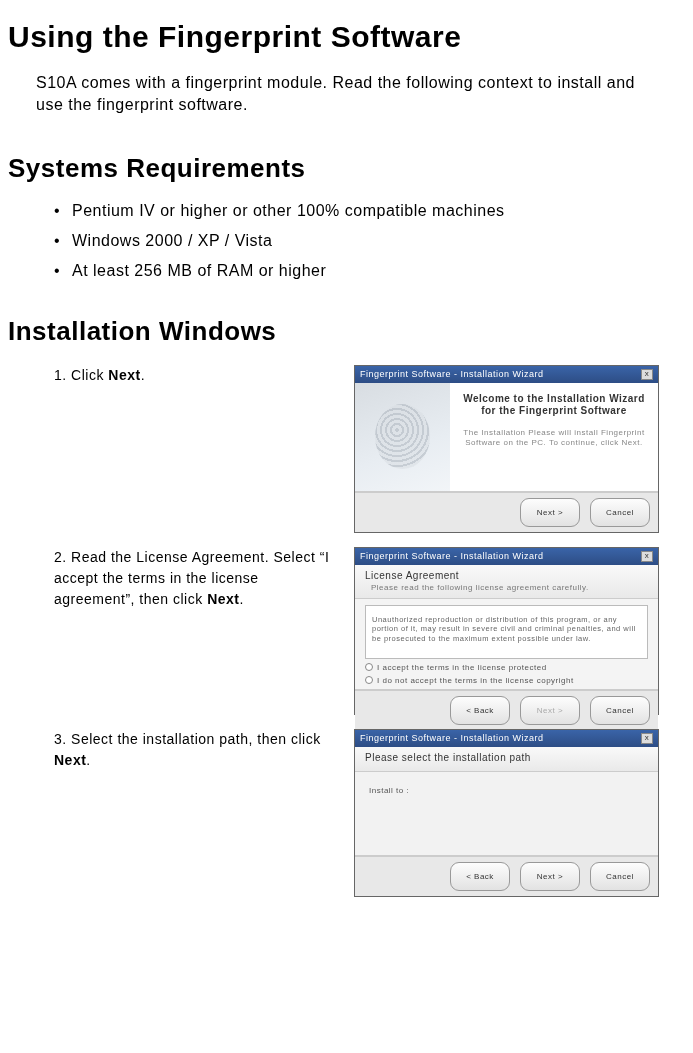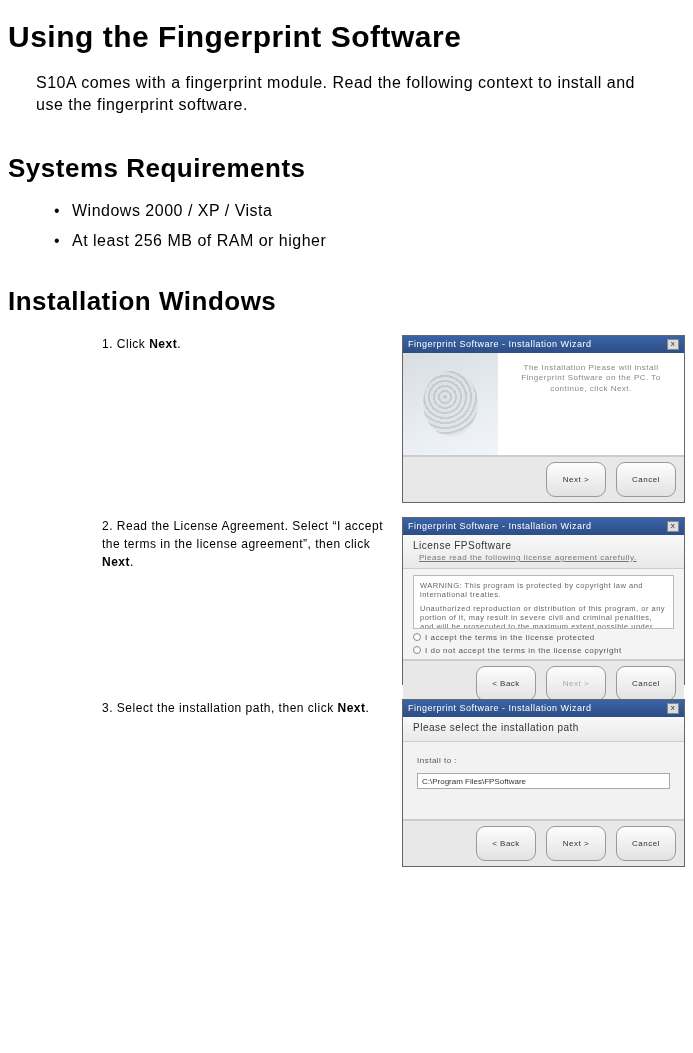--- a/index.html
+++ b/index.html
@@ -50,24 +50,23 @@
     .steps {
       margin-left: 46px;
     }
     .step-row {
       display: flex;
       align-items: flex-start;
       margin-bottom: 14px;
     }
     .step-text {
       flex: 0 0 300px;
-      font-size: 12px;
+      font-size: 14px;
       line-height: 1.5;
       padding-right: 16px;
-      margin-left: 48px;
     }
     .step-text .num {
       display: inline;
     }
     .dialog {
       width: 305px;
       height: 168px;
       border: 1px solid #666;
       background: #f4f4f4;
       position: relative;
@@ -136,21 +135,21 @@
     .dlg-footer {
       background: #e8e8e8;
       padding: 5px 8px;
       display: flex;
       justify-content: flex-end;
       gap: 10px;
       border-top: 1px solid #ccc;
     }
     .dlg-btn {
       min-width: 60px;
-      height: 35px;
+      height: 29px;
       background: linear-gradient(to bottom, #fdfdfd, #e2e2e2);
       border: 1px solid #999;
       border-radius: 9px;
       font-size: 8px;
       color: #333;
       display: flex;
       align-items: center;
       justify-content: center;
     }
     .dlg-btn.disabled { color: #aaa; }
@@ -161,21 +160,20 @@
     }
     .dlg-header2 .h2t {
       font-size: 10px;
       color: #333;
       margin-bottom: 2px;
     }
     .dlg-header2 .h2s {
       font-size: 8px;
       color: #777;
       margin-left: 6px;
-      text-decoration: underline;
     }
     .dlg-lic-body {
       flex: 1;
       padding: 6px 10px 4px 10px;
       background: #f4f4f4;
       display: flex;
       flex-direction: column;
     }
     .lic-box {
       background: #fff;
@@ -221,20 +219,21 @@
 </head>
 <body>
 
 <h1>Using the Fingerprint Software</h1>
 
 <p class="intro">S10A comes with a fingerprint module. Read the following context to install and use the fingerprint software.</p>
 
 <h2>Systems Requirements</h2>
 
 <ul class="reqs">
+  <li>Pentium IV or higher or other 100% compatible machines</li>
   <li>Windows 2000 / XP / Vista</li>
   <li>At least 256 MB of RAM or higher</li>
 </ul>
 
 <h2>Installation Windows</h2>
 
 <div class="steps">
 
   <div class="step-row">
     <div class="step-text">
@@ -244,20 +243,21 @@
     <div class="dialog">
       <div class="dlg-title">
         <span>Fingerprint Software - Installation Wizard</span>
         <span class="dlg-close">x</span>
       </div>
       <div class="dlg-body">
         <div class="dlg-fp">
           <div class="fp-swirl"></div>
         </div>
         <div class="dlg-welcome">
+          <div class="wtitle">Welcome to the Installation Wizard for the Fingerprint Software</div>
           <div class="wdesc">The Installation Please will install Fingerprint Software on the PC. To continue, click Next.</div>
         </div>
       </div>
       <div class="dlg-footer">
         <div class="dlg-btn">Next &gt;</div>
         <div class="dlg-btn">Cancel</div>
       </div>
     </div>
   </div>
 
@@ -266,26 +266,25 @@
       <span class="num">2.</span>
       <span>Read the License Agreement. Select “I accept the terms in the license agreement”, then click </span><b>Next</b><span>.</span>
     </div>
     <div class="dialog">
       <div class="dlg-title">
         <span>Fingerprint Software - Installation Wizard</span>
         <span class="dlg-close">x</span>
       </div>
       <div class="dlg-body col">
         <div class="dlg-header2">
-          <div class="h2t">License FPSoftware</div>
+          <div class="h2t">License Agreement</div>
           <div class="h2s">Please read the following license agreement carefully.</div>
         </div>
         <div class="dlg-lic-body">
           <div class="lic-box">
-            <div>WARNING: This program is protected by copyright law and international treaties.</div>
             <div style="height:4px"></div>
             <div>Unauthorized reproduction or distribution of this program, or any portion of it, may result in severe civil and criminal penalties, and will be prosecuted to the maximum extent possible under law.</div>
           </div>
           <div class="lic-radio">
             <span class="radio-dot"></span>
             <span>I accept the terms in the license protected</span>
           </div>
           <div class="lic-radio">
             <span class="radio-dot"></span>
             <span>I do not accept the terms in the license copyright</span>
@@ -309,21 +308,20 @@
       <div class="dlg-title">
         <span>Fingerprint Software - Installation Wizard</span>
         <span class="dlg-close">x</span>
       </div>
       <div class="dlg-body col">
         <div class="dlg-header2">
           <div class="h2t">Please select the installation path</div>
         </div>
         <div class="dlg-path-body">
           <div class="path-label">Install to :</div>
-          <input class="path-input" value="C:\Program Files\FPSoftware" style="">
         </div>
       </div>
       <div class="dlg-footer">
         <div class="dlg-btn">&lt; Back</div>
         <div class="dlg-btn">Next &gt;</div>
         <div class="dlg-btn">Cancel</div>
       </div>
     </div>
   </div>
 

